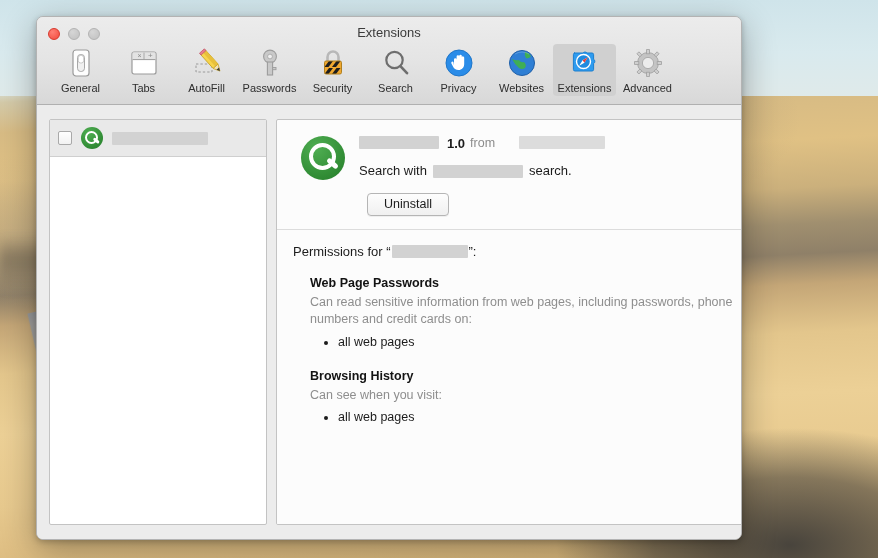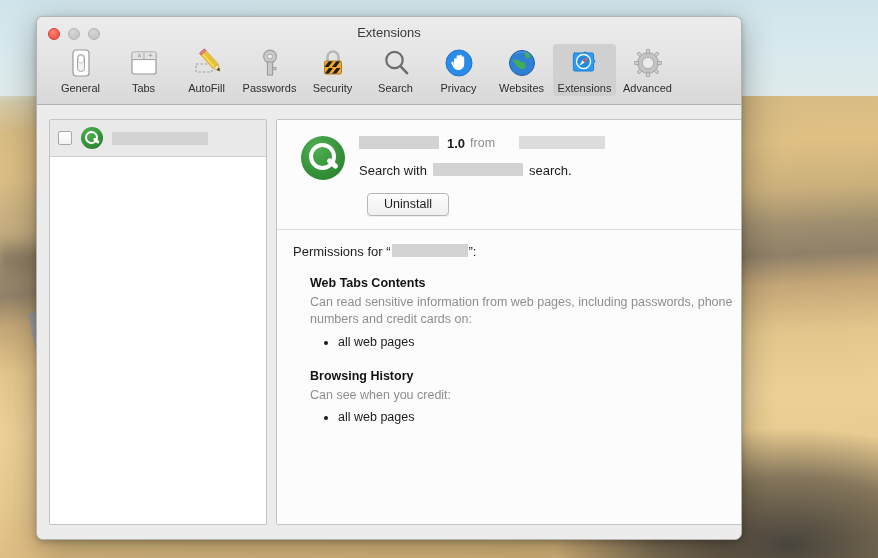--- a/index.html
+++ b/index.html
@@ -196,41 +196,41 @@
   }
   .big-mag::after {
     content:""; position:absolute; left:25px; top:25px;
     width: 13px; height: 5px; background:#fff;
     transform: rotate(42deg); border-radius: 3px;
   }
   #head-text { padding-top: 2px; }
   .line1 { font-size: 13px; color: #1c1c1c; display: flex; height: 17px; }
   .ver { font-weight: bold; font-size: 13px; color: #1c1c1c; margin: 0 5px 0 8px; }
   .from { color: #8c8c8c; font-size: 12.5px; margin-right: 24px; }
-  .line2 { font-size: 13px; color: #1c1c1c; margin-top: 10px; display: flex; align-items: flex-start; }
+  .line2 { font-size: 13px; color: #1c1c1c; margin-top: 10px; display: flex; align-items: flex-end; }
   .line2 .redact { margin: 0 6px; }
 
   #uninstall-wrap { margin-top: 15px; margin-left: 8px; }
   #uninstall {
     font-size: 12.5px; color: #1c1c1c;
     padding: 3px 16px 4px 16px;
     background: linear-gradient(180deg,#fdfdfd,#f0f0f0);
     border: 1px solid #b5b5b5;
     border-radius: 4px;
     box-shadow: 0 1px 0 rgba(0,0,0,0.05);
     display: inline-block;
     cursor: default;
   }
 
   #detail-body {
     flex: 1;
     padding: 14px 16px 0 16px;
     background: #fcfcfc;
   }
-  .perm-for { font-size: 13px; color: #1c1c1c; display: flex; }
+  .perm-for { font-size: 13px; color: #1c1c1c; display: flex; align-items: center; }
   .perm-for .redact { margin: 0 1px; }
   .perm-group { margin-top: 17px; margin-left: 17px; }
   .perm-title { font-size: 12.5px; font-weight: bold; color: #131313; }
   .perm-desc { font-size: 12.5px; color: #8e8e8e; margin-top: 4px; line-height: 1.35; max-width: 440px; }
   .perm-list { margin: 5px 0 0 0; padding-left: 28px; }
   .perm-list li { font-size: 12.5px; color: #1c1c1c; line-height: 1.5; }
 </style>
 </head>
 <body>
 
@@ -429,30 +429,30 @@
 
       <div id="detail-body">
 
         <div class="perm-for">
           <span>Permissions for “</span>
           <span class="redact" style="width:76px;height:13px;"></span>
           <span>”:</span>
         </div>
 
         <div class="perm-group">
-          <div class="perm-title">Web Tabs Contents</div>
+          <div class="perm-title">Web Page Passwords</div>
           <div class="perm-desc">Can read sensitive information from web pages, including passwords, phone numbers and credit cards on:</div>
           <ul class="perm-list">
             <li>all web pages</li>
           </ul>
         </div>
 
         <div class="perm-group">
           <div class="perm-title">Browsing History</div>
-          <div class="perm-desc">Can see when you credit:</div>
+          <div class="perm-desc">Can see when you visit:</div>
           <ul class="perm-list">
             <li>all web pages</li>
           </ul>
         </div>
 
       </div>
     </div>
   </div>
 </div>
 

